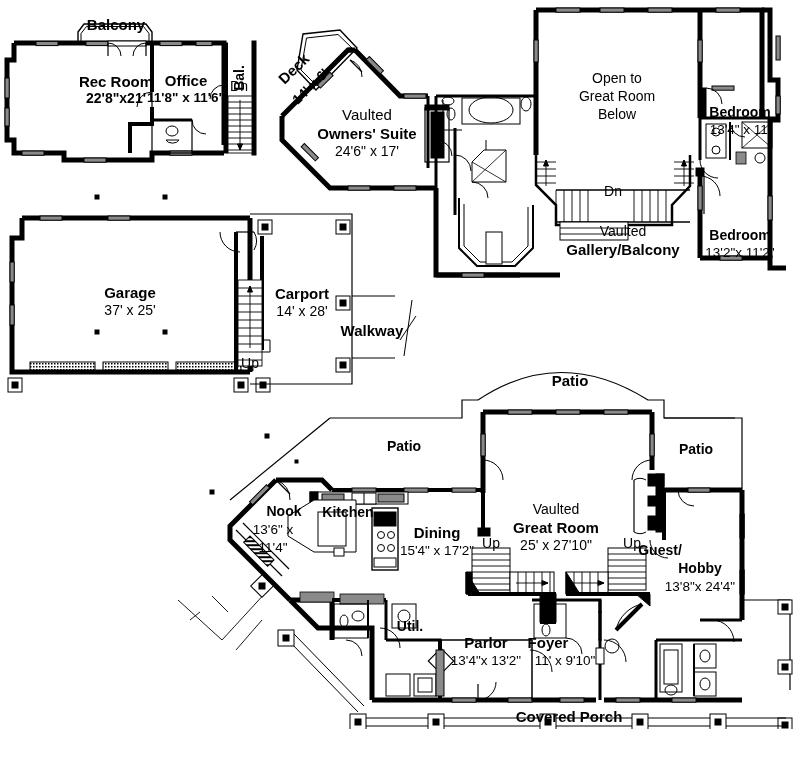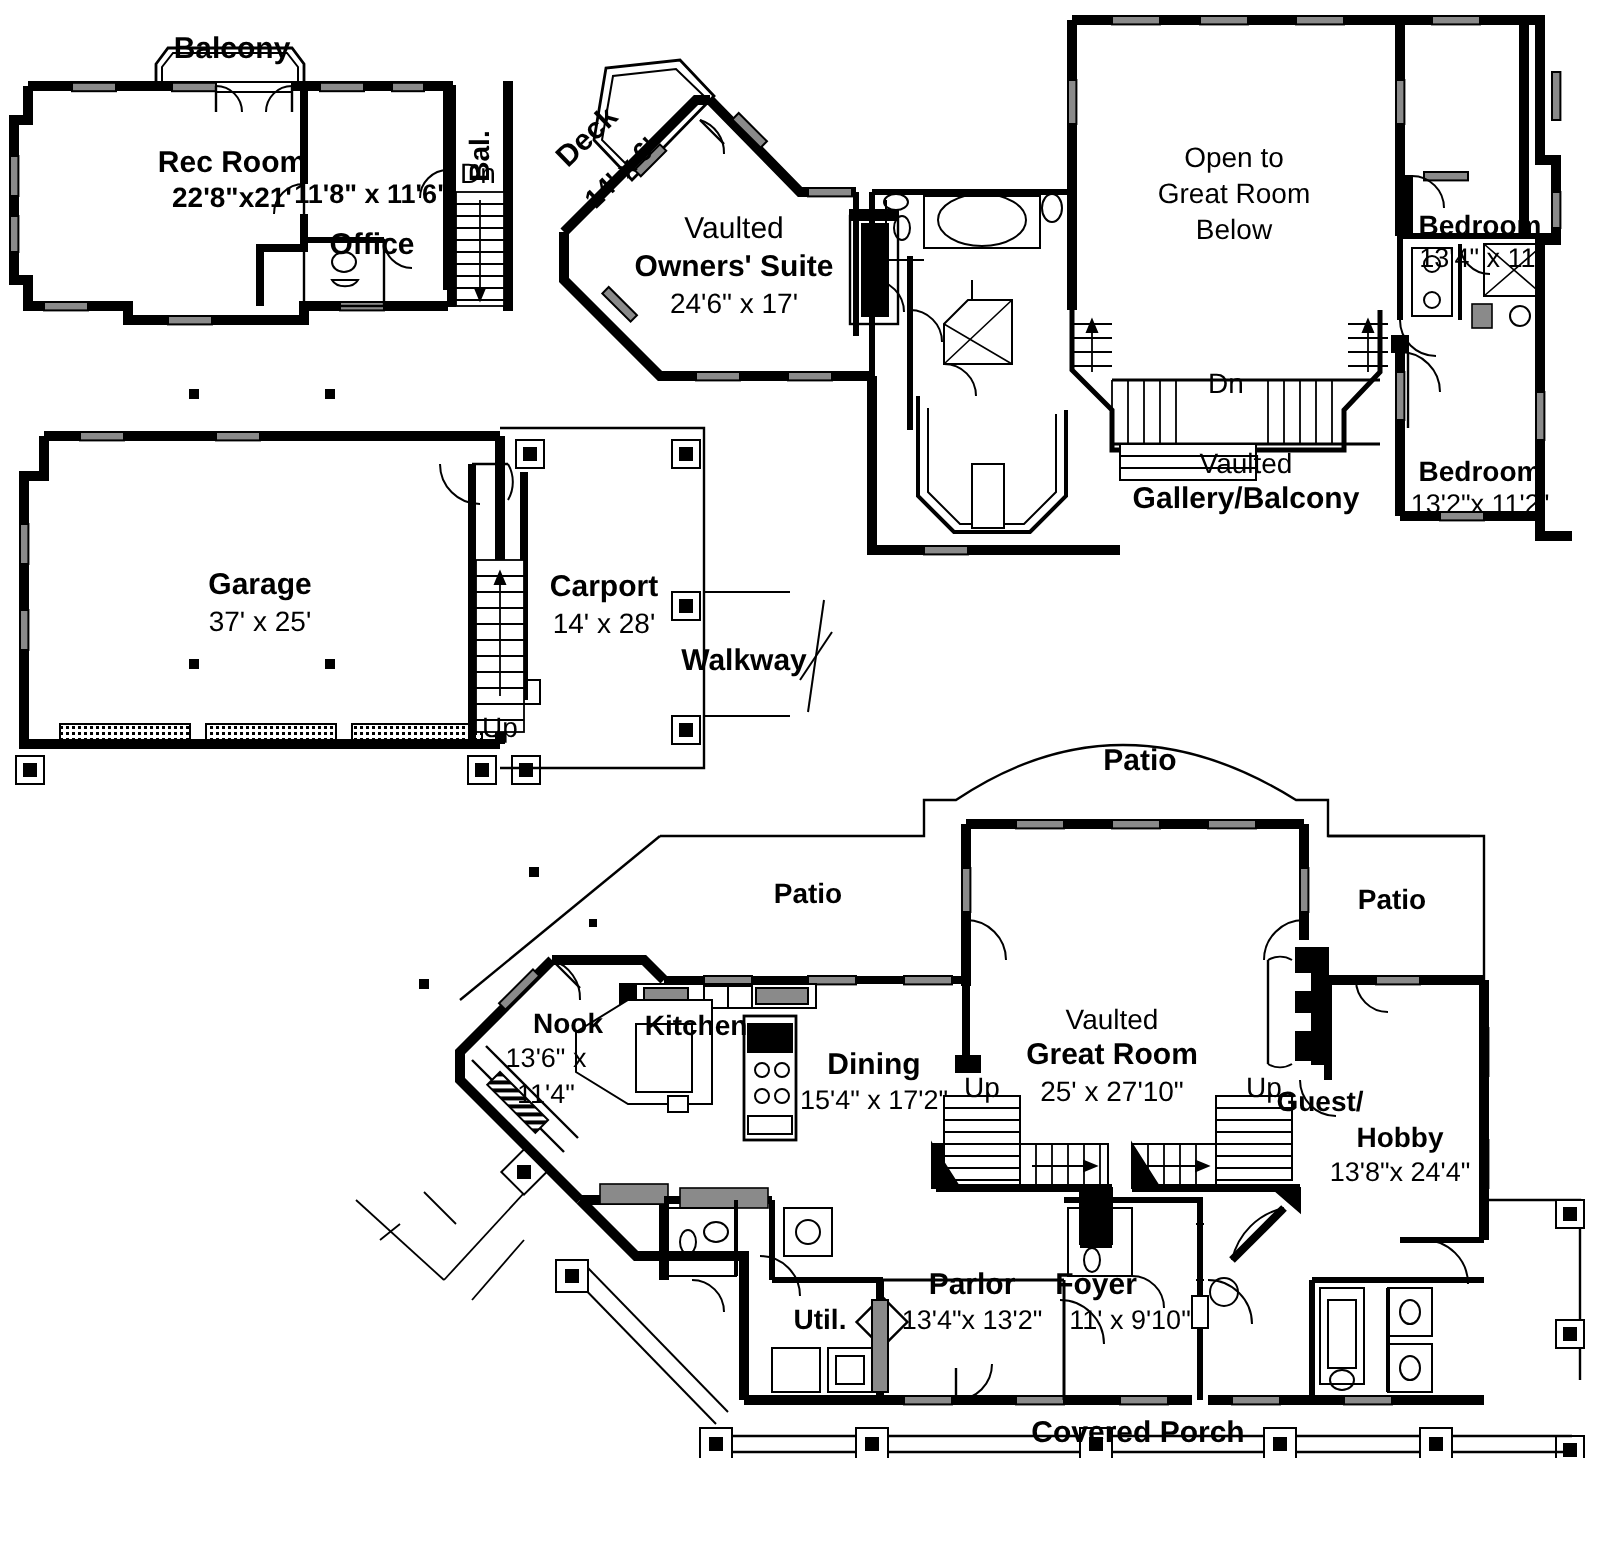--- a/index.html
+++ b/index.html
@@ -621,21 +621,21 @@
       <rect x="295" y="460" width="3" height="3"></rect>
     </g>
   </g>
 
   </g>
 </svg>
 
 <div class="lbl b s15" style="left:116px;top:25px;">Balcony</div>
 <div class="lbl b s15" style="left:116px;top:82px;">Rec Room</div>
 <div class="lbl b s14" style="left:116px;top:99px;">22'8"x21'</div>
-<div class="lbl b s15" style="left:186px;top:81px;margin-top:42px;">Office</div>
+<div class="lbl b s15" style="left:186px;top:81px;">Office</div>
 <div class="lbl b s13" style="left:186px;top:98px;">11'8" x 11'6"</div>
 <div class="lbl b s14 rot90" style="left:240px;top:78px;">Bal.</div>
 <div class="lbl n s14" style="left:239px;top:87px;">Dn</div>
 
 <div class="lbl b s15 rot45" style="left:294px;top:69px;">Deck</div>
 <div class="lbl b s13 rot45" style="left:311px;top:87px;">14' x 6'</div>
 <div class="lbl n s15" style="left:367px;top:115px;">Vaulted</div>
 <div class="lbl b s15" style="left:367px;top:134px;">Owners' Suite</div>
 <div class="lbl n s14" style="left:367px;top:152px;">24'6" x 17'</div>
 
@@ -668,21 +668,21 @@
 <div class="lbl n s14" style="left:556px;top:546px;">25' x 27'10"</div>
 
 <div class="lbl b s14" style="left:284px;top:512px;">Nook</div>
 <div class="lbl n s13" style="left:273px;top:530px;">13'6" x</div>
 <div class="lbl n s13" style="left:273px;top:548px;">11'4"</div>
 
 <div class="lbl b s14" style="left:348px;top:513px;">Kitchen</div>
 <div class="lbl b s15" style="left:437px;top:533px;">Dining</div>
 <div class="lbl n s13" style="left:437px;top:551px;">15'4" x 17'2"</div>
 
-<div class="lbl b s14" style="left:410px;top:660px;">Util.</div>
+<div class="lbl b s14" style="left:410px;top:627px;">Util.</div>
 <div class="lbl b s15" style="left:486px;top:643px;">Parlor</div>
 <div class="lbl n s13" style="left:486px;top:661px;">13'4"x 13'2"</div>
 <div class="lbl b s15" style="left:548px;top:643px;">Foyer</div>
 <div class="lbl n s13" style="left:565px;top:661px;">11' x 9'10"</div>
 
 <div class="lbl b s14" style="left:660px;top:551px;">Guest/</div>
 <div class="lbl b s14" style="left:700px;top:569px;">Hobby</div>
 <div class="lbl n s13" style="left:700px;top:587px;">13'8"x 24'4"</div>
 
 <div class="lbl b s15" style="left:553px;top:717px;margin-left:16px;">Covered Porch</div>

